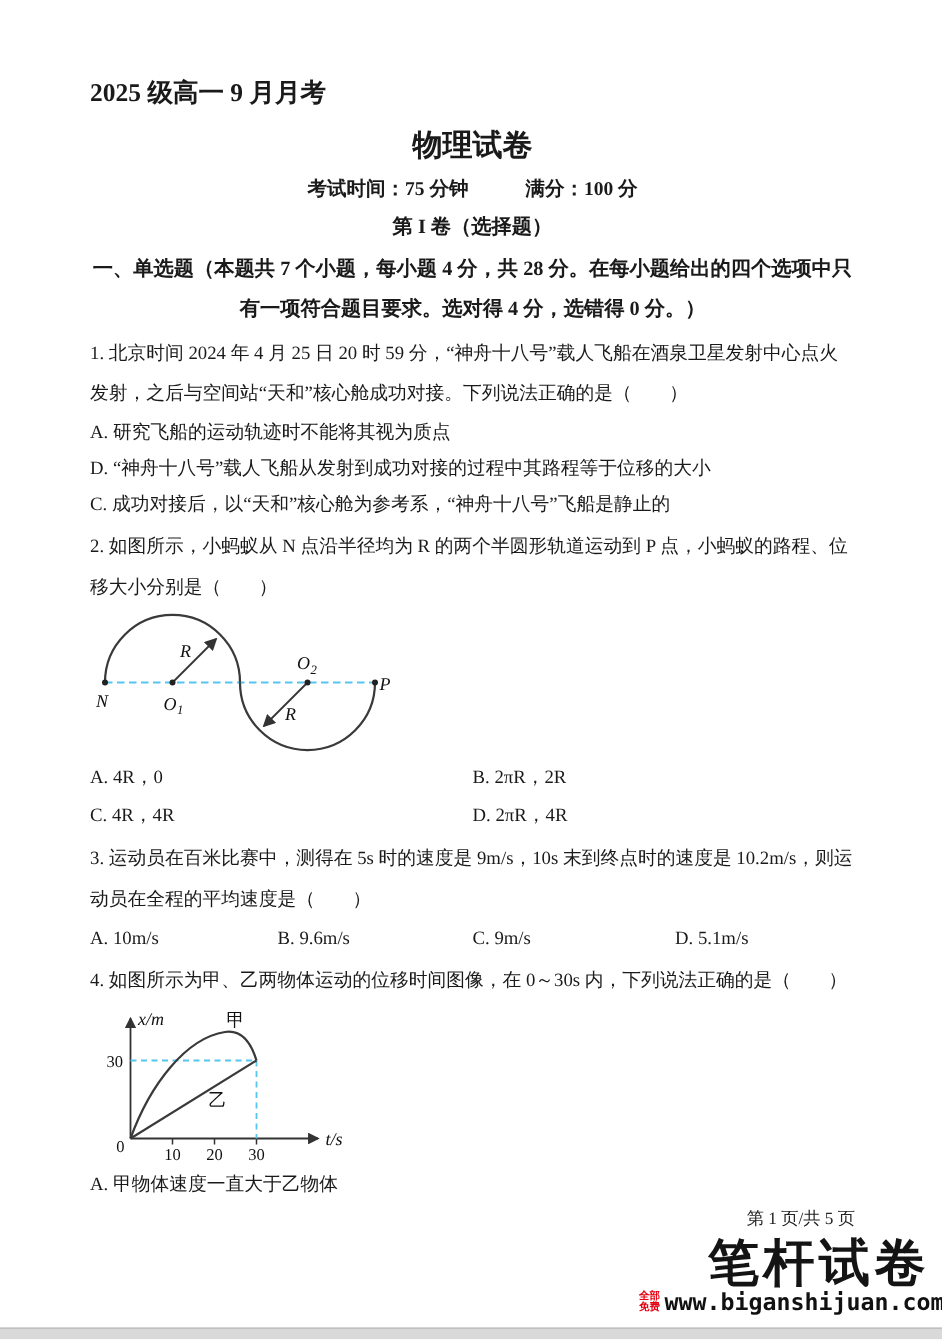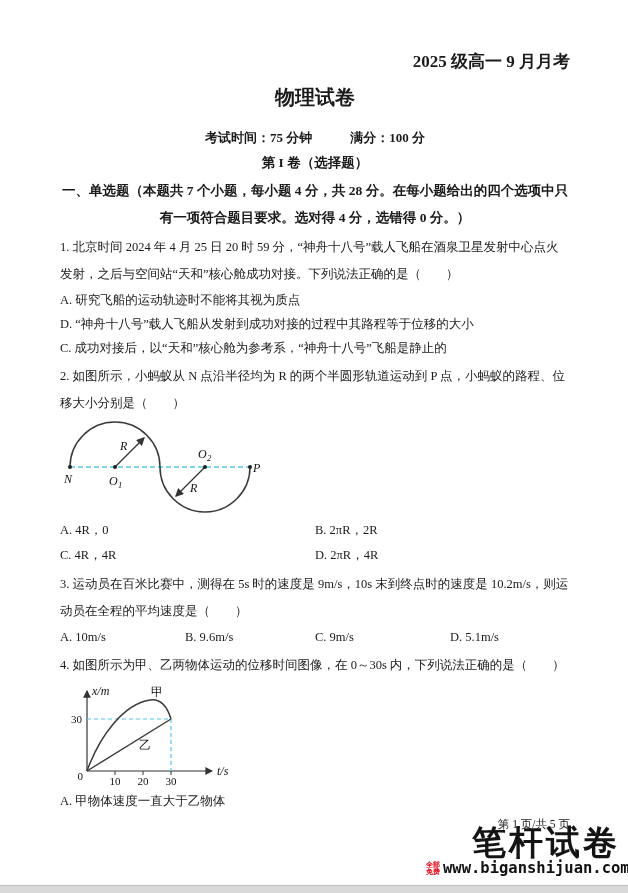--- a/index.html
+++ b/index.html
@@ -6,23 +6,23 @@
   html, body { margin: 0; padding: 0; background: #ffffff; }
   .page {
     position: relative;
     width: 628px; height: 893px;
     overflow: hidden;
     background: #ffffff;
     color: #1a1a1a;
     font-family: "Liberation Serif", "DejaVu Serif", serif;
     padding: 52px 58px 0 60px;
   }
-  .title    { margin: 0; text-align: right; font-size: 17px; font-weight: bold; line-height: 20px; }
+  .title    { margin: 0; text-align: left; font-size: 17px; font-weight: bold; line-height: 20px; }
   .subtitle { margin: 15px 0 0; text-align: center; font-size: 20px; font-weight: bold; line-height: 20px; }
-  .meta     { margin-top: 23px; text-align: center; font-size: 13px; font-weight: bold; line-height: 16px; }
+  .meta     { margin-top: 11px; text-align: center; font-size: 13px; font-weight: bold; line-height: 16px; }
   .meta-gap { display: inline-block; width: 38px; }
   .part-title { margin-top: 8px; text-align: center; font-size: 13.5px; font-weight: bold; line-height: 17px; }
   .section-heading { margin-top: 6px; font-size: 13.5px; font-weight: bold; line-height: 27px; text-align: center; }
   .q-text { margin: 3px 0 0; font-size: 12.5px; line-height: 27px; }
   .opt { font-size: 12.5px; line-height: 24px; }
   .opts-2col { display: grid; grid-template-columns: 255px 1fr; margin-top: 3px; }
   .opts-2col .opt { line-height: 25px; }
   .opts-4col { display: grid; grid-template-columns: 125px 130px 135px 1fr; }
   .fig2  { margin: 2px 0 0 0; line-height: 0; }
   .graph { margin: 4px 0 0 2px; line-height: 0; }

